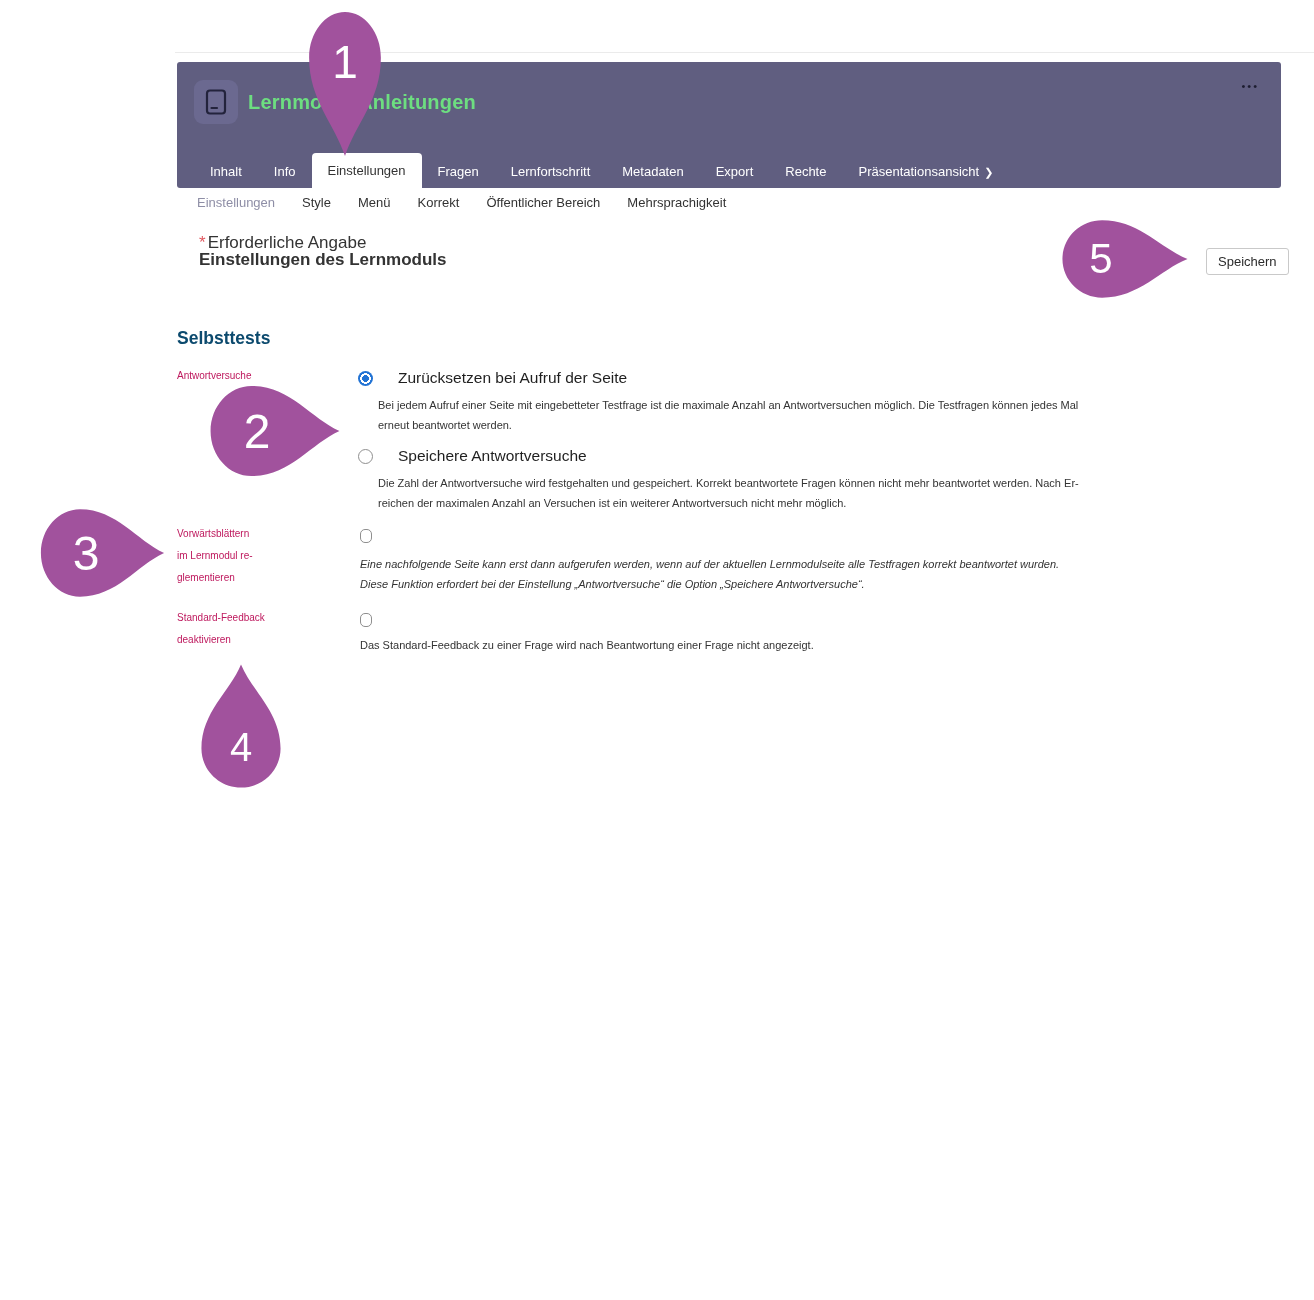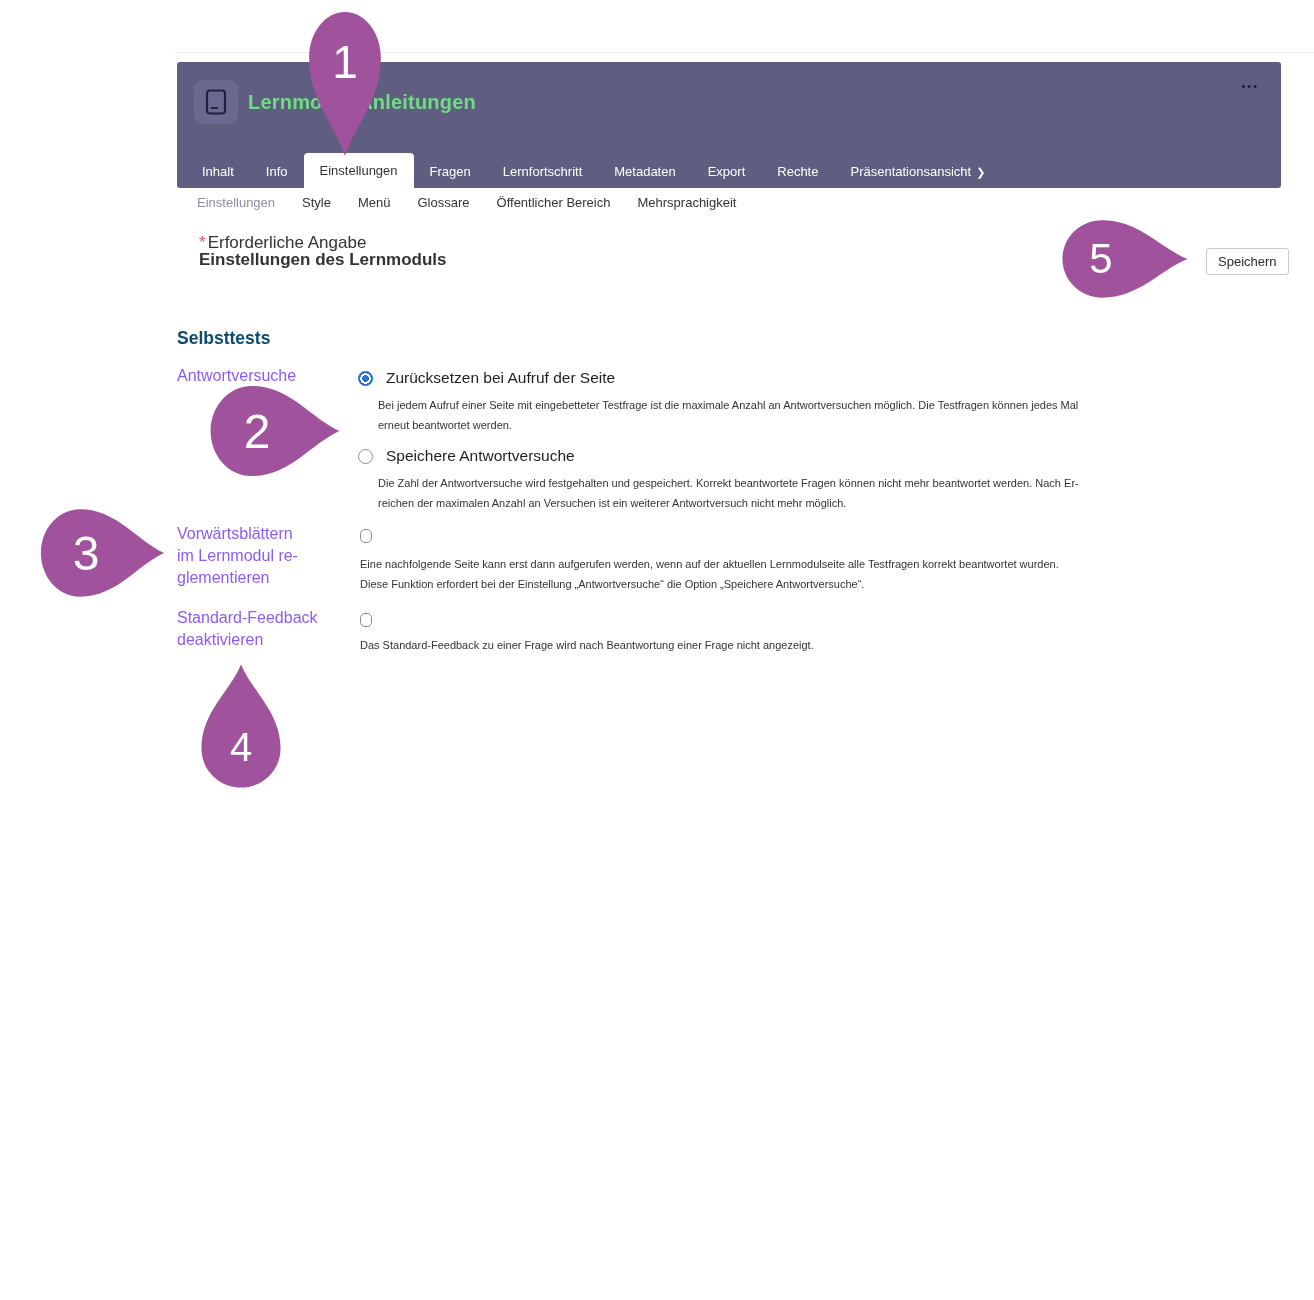--- a/index.html
+++ b/index.html
@@ -30,21 +30,21 @@
     position: absolute; left: 71px; top: 29px;
     font-size: 20px; font-weight: 700; color: #6dde80; letter-spacing: 0.2px;
   }
   .header-more {
     position: absolute; right: 22px; top: 18px;
     font-size: 11px; letter-spacing: 2px; color: #1d1d30; cursor: pointer;
   }
   
   .tab-row {
     position: absolute; left: 0; bottom: 0; width: 100%; height: 33px;
-    display: flex; align-items: flex-end; padding-left: 9px;
+    display: flex; align-items: flex-end; padding-left: 17px;
   }
   .tab {
     height: 33px; line-height: 33px; padding: 0 16px;
     font-size: 13px; color: #ffffff; white-space: nowrap; cursor: pointer;
   }
   .tab.active {
     background: #ffffff; color: #333333; height: 35px; line-height: 36px;
     border-radius: 4px 4px 0 0; font-weight: 400;
   }
   .tab .chev { font-size: 11px; font-weight: 700; margin-left: 5px; }
@@ -63,22 +63,22 @@
   .form-title { left: 199px; top: 250px; font-size: 17px; font-weight: 700; color: #333; }
   .save-btn {
     left: 1206px; top: 248px;
     background: #fff; border: 1px solid #c9c9c9; border-radius: 3px;
     font-size: 13px; color: #2b2b2b; padding: 5px 11px; cursor: pointer;
     font-family: "Liberation Sans", "DejaVu Sans", sans-serif;
   }
 
   .section-title { left: 177px; top: 328px; font-size: 17.5px; font-weight: 700; color: #0c4a6e; }
 
-  .field-label { font-size: 16px; color: #8b5cf6; white-space: pre-line; line-height: 22px; }
-  .opt-row { display: flex; align-items: center; gap: 13px; }
+  .field-label { font-size: 10px; color: #be185d; white-space: pre-line; line-height: 22px; }
+  .opt-row { display: flex; align-items: center; gap: 25px; }
   .opt-label { font-size: 15.5px; color: #1f1f1f; }
   .help-text { font-size: 11px; color: #333; line-height: 20px; white-space: pre-line; width: 930px; }
 
   .radio {
     width: 15px; height: 15px; border-radius: 50%; flex: none; cursor: pointer;
     border: 1.5px solid #8f8f8f; background: #fff;
   }
   .radio.selected {
     border: none;
     background: radial-gradient(circle, #2273d4 0 3.2px, #ffffff 3.4px 5.2px, #2273d4 5.4px);
@@ -127,21 +127,21 @@
     <div class="tab">
       <span>Präsentationsansicht</span><span class="chev">❯</span>
     </div>
   </div>
 </div>
 
 <div class="abs subtab-row">
   <div class="subtab current">Einstellungen</div>
   <div class="subtab">Style</div>
   <div class="subtab">Menü</div>
-  <div class="subtab">Glossare</div>
+  <div class="subtab">Korrekt</div>
   <div class="subtab">Öffentlicher Bereich</div>
   <div class="subtab">Mehrsprachigkeit</div>
 </div>
 
 <div class="abs required-note">
   <span class="star">*</span><span>Erforderliche Angabe</span>
 </div>
 <div class="abs form-title">Einstellungen des Lernmoduls</div>
 <button class="abs save-btn">Speichern</button>
 
@@ -160,21 +160,21 @@
   <div class="radio"></div>
   <div class="opt-label">Speichere Antwortversuche</div>
 </div>
 <div class="abs help-text" style="left:378px; top:473px;">Die Zahl der Antwortversuche wird festgehalten und gespeichert. Korrekt beantwortete Fragen können nicht mehr beantwortet werden. Nach Er-
 reichen der maximalen Anzahl an Versuchen ist ein weiterer Antwortversuch nicht mehr möglich.</div>
 
 <div class="abs field-label" style="left:177px; top:523px; width:160px;">Vorwärtsblättern
 im Lernmodul re-
 glementieren</div>
 <div class="abs checkbox" style="left:360px; top:529px;"></div>
-<div class="abs help-text" style="left:360px; top:554px;">Eine nachfolgende Seite kann erst dann aufgerufen werden, wenn auf der aktuellen Lernmodulseite alle Testfragen korrekt beantwortet wurden.
+<div class="abs help-text" style="left:360px; top:554px;font-style:italic;">Eine nachfolgende Seite kann erst dann aufgerufen werden, wenn auf der aktuellen Lernmodulseite alle Testfragen korrekt beantwortet wurden.
 Diese Funktion erfordert bei der Einstellung „Antwortversuche“ die Option „Speichere Antwortversuche“.</div>
 
 <div class="abs field-label" style="left:177px; top:607px; width:180px;">Standard-Feedback
 deaktivieren</div>
 <div class="abs checkbox" style="left:360px; top:613px;"></div>
 <div class="abs help-text" style="left:360px; top:635px;">Das Standard-Feedback zu einer Frage wird nach Beantwortung einer Frage nicht angezeigt.</div>
 
 <div class="pin" style="left:306px; top:8px; width:78px; height:152px;">
   <svg viewBox="0 0 100 153" preserveAspectRatio="none">
       <path d="M50,149 C37,117 4,93 4,50 C4,24.6 24.6,4 50,4 C75.4,4 96,24.6 96,50 C96,93 63,117 50,149 Z"></path>

